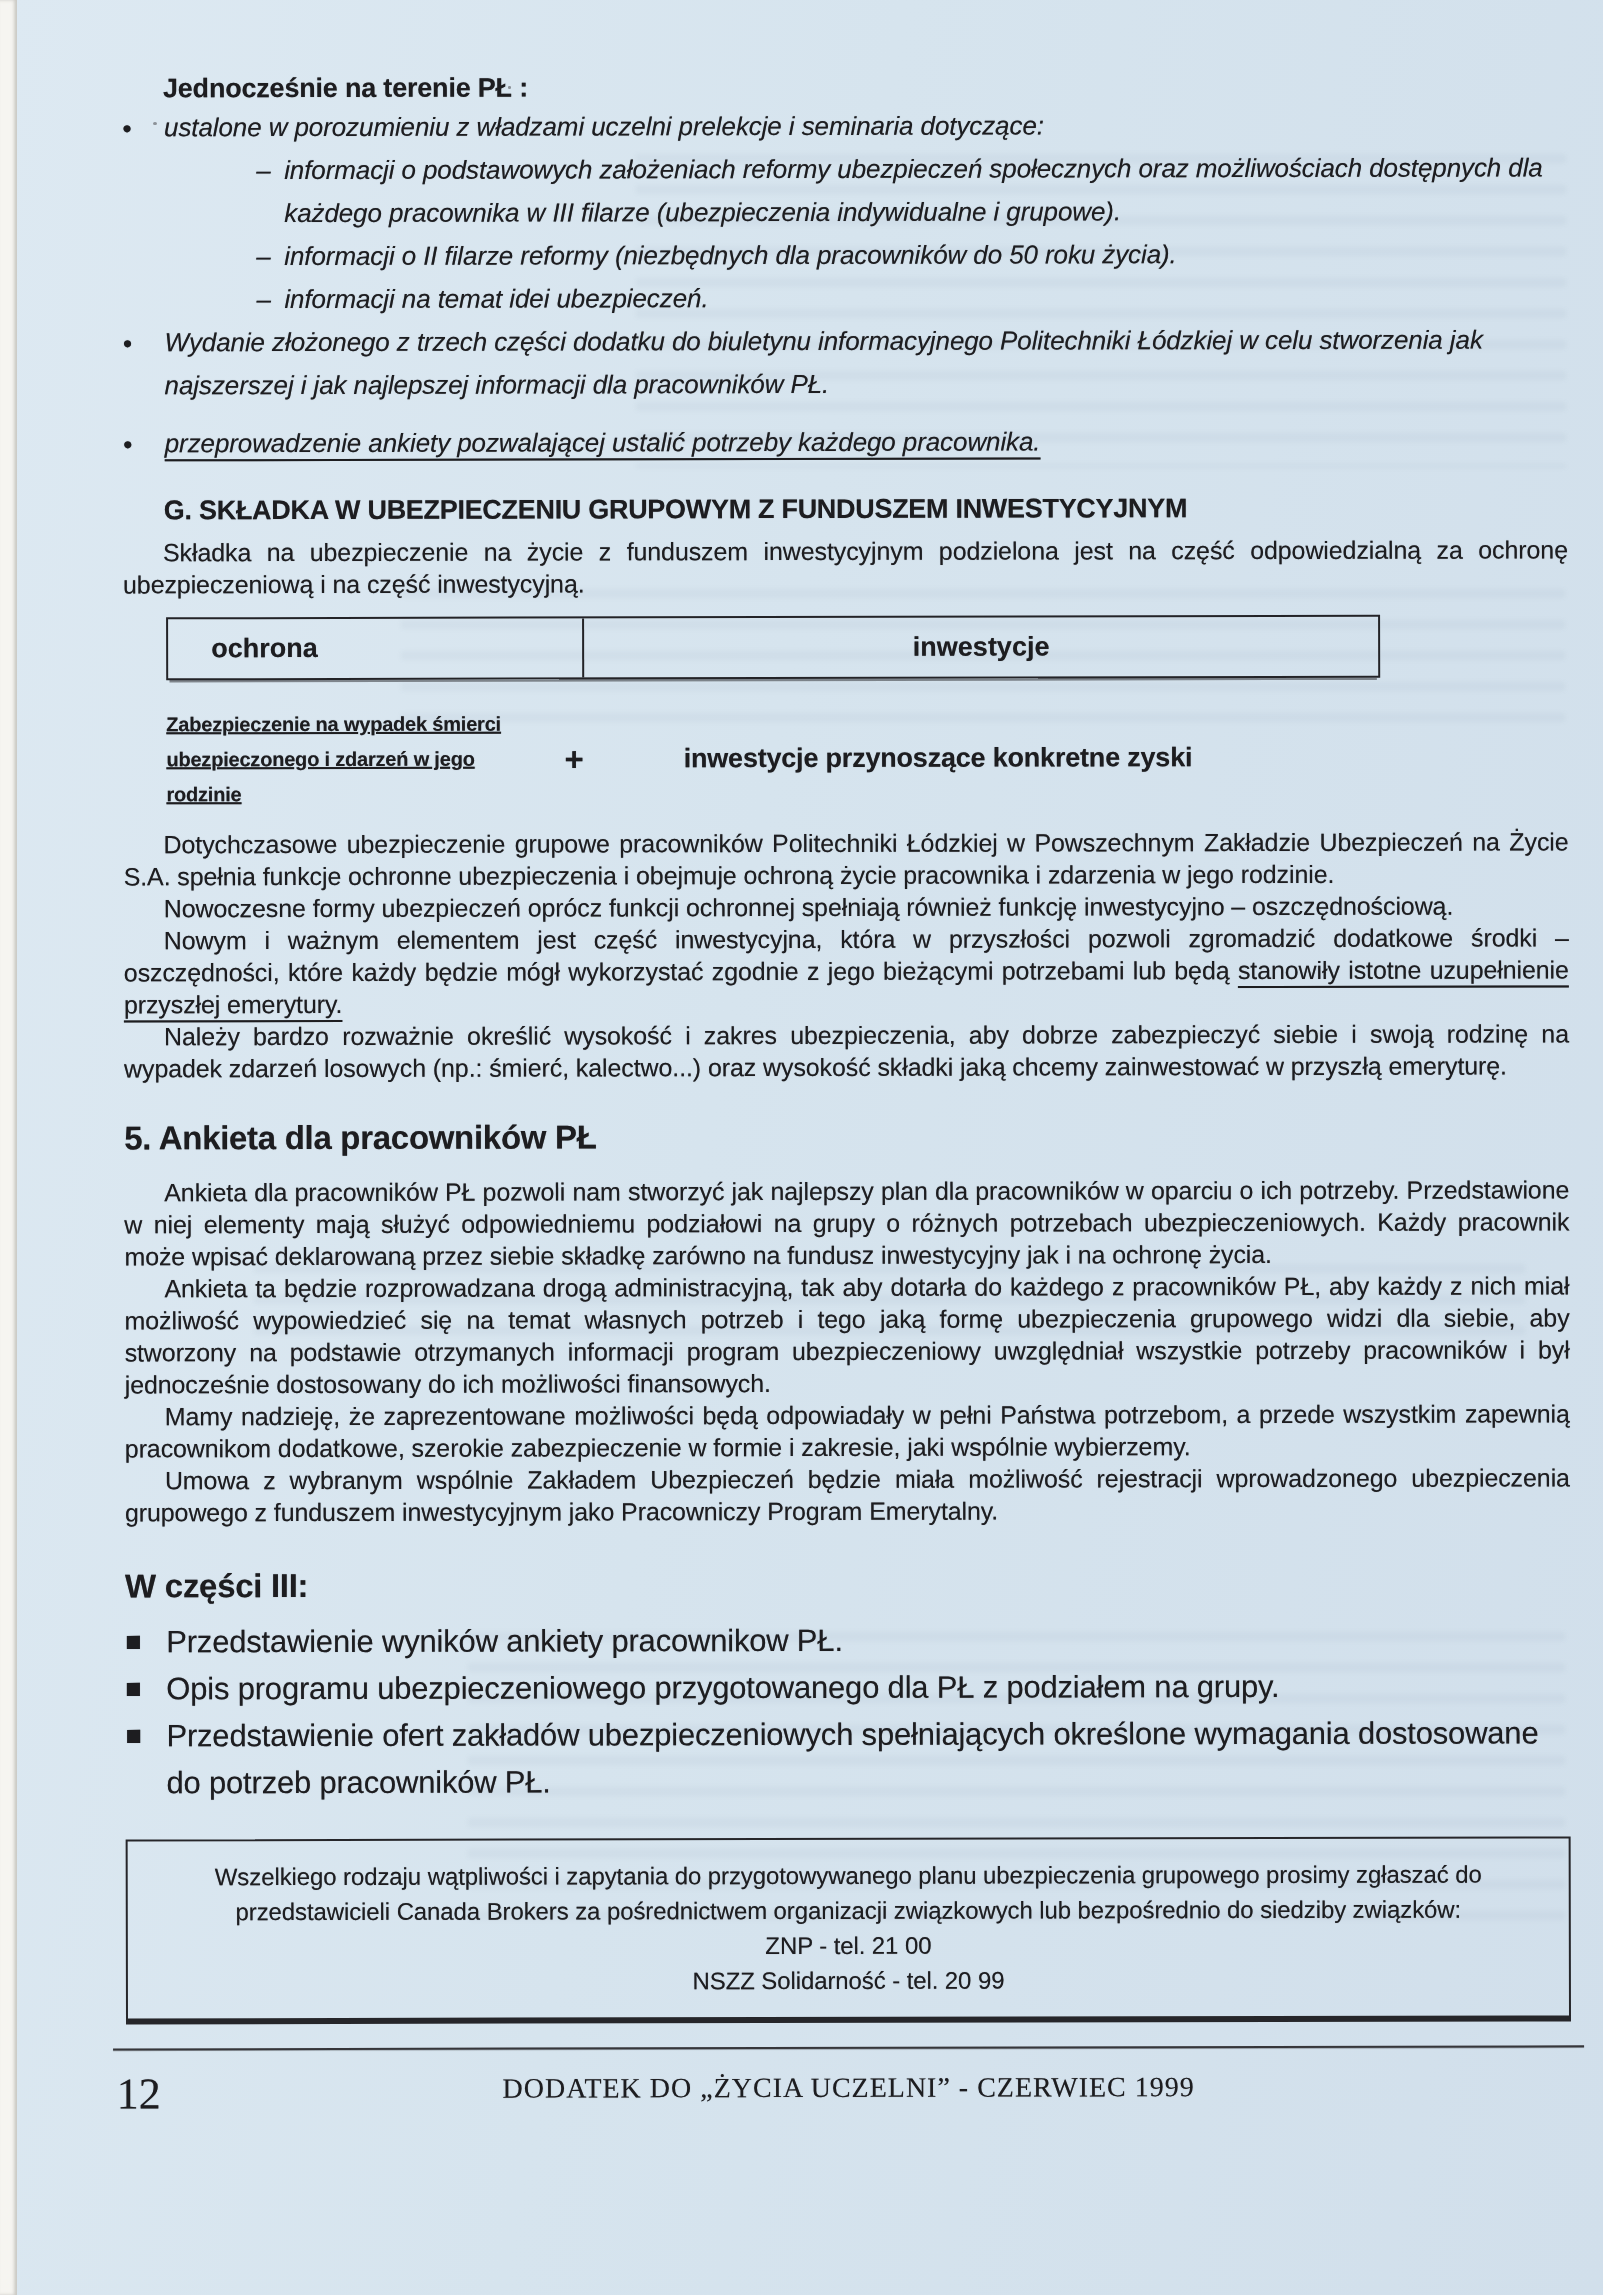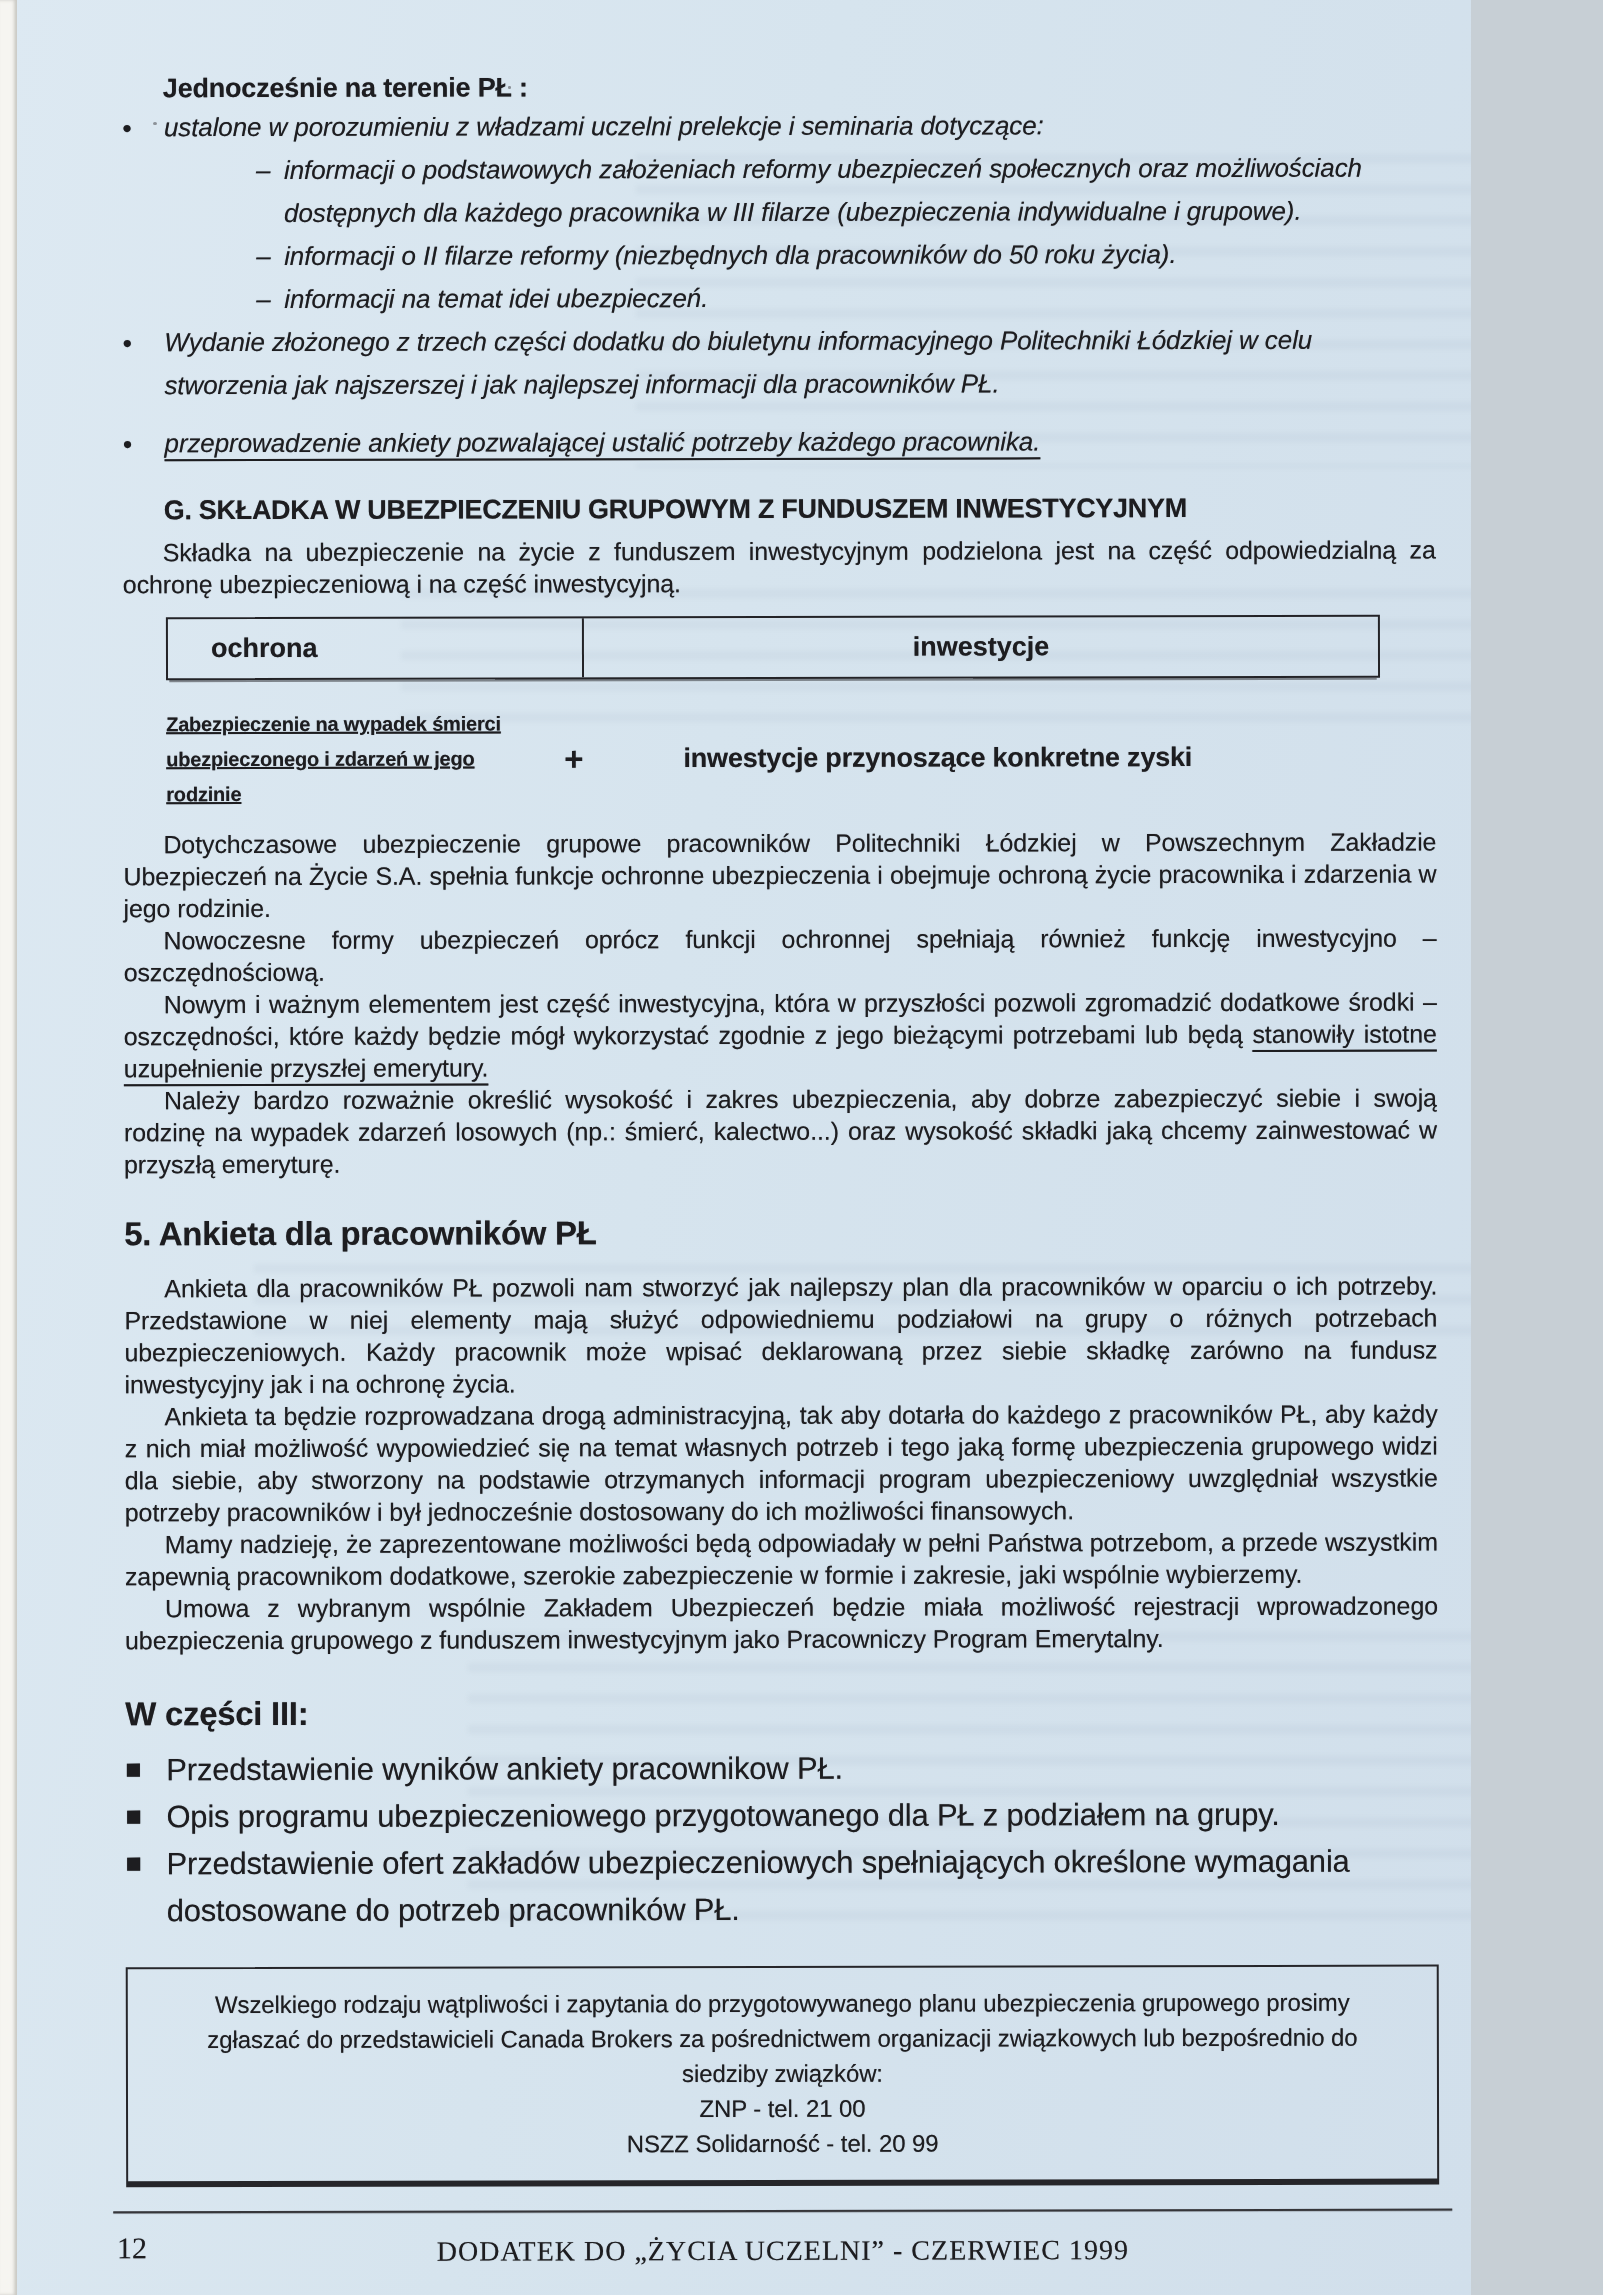--- a/index.html
+++ b/index.html
@@ -1,17 +1,17 @@
 <!DOCTYPE html>
 <html lang="pl" style="font-size:10.7px"><head>
 <meta charset="utf-8">
 <style>
   html,body { margin:0; padding:0; background:#c7cfd5; }
   .page {
-    position:relative; width:1471px; height:2295px; overflow:hidden;
+    position:relative; width:1603px; height:2295px; overflow:hidden;
     background:linear-gradient(100deg,#dde9f2 0%, #d6e4ee 45%, #d1dfeb 100%);
     font-family:"Liberation Sans", sans-serif; color:#1d1d20;
   }
   .scan-edge {
     position:absolute; left:0; top:0; width:17.4px; height:100%;
     background:#f6f5f1; box-shadow:inset -2.7px 0 3.3px rgba(125,125,118,.38);
   }
   .speck { position:absolute; background:#4a4a4e; border-radius:50%; opacity:.55; }
   .ghost {
     position:absolute; filter:blur(2px); opacity:.5; pointer-events:none;
@@ -62,21 +62,21 @@
   
   .cbox {
     margin-top:33px; border:2.7px solid #26262a; border-bottom-width:6px;
     padding:17.4px 40px 19px; text-align:center;
     font-size:24px; line-height:35px; letter-spacing:-0.1px;
   }
   .cbox p { margin:0; }
   
   .rule { height:2.7px; background:#36363a; margin:24px -13.4px 0 -13.4px; box-shadow:0 0.7px 0.7px rgba(40,40,45,.4); }
   .footer { position:relative; margin-top:17.4px; font-family:"Liberation Serif", serif; height:54px; }
-  .pageno { position:absolute; left:-9.4px; top:0; font-size:30px; }
+  .pageno { position:absolute; left:-9.4px; top:0; font-size:44px; }
   .ftext  { position:absolute; left:0; right:0; top:5.4px; text-align:center; font-size:28px; letter-spacing:1px; }
 </style>
 </head>
 <body>
 
 <div class="page">
   <div class="scan-edge"></div>
 
   <div class="ghost" style="left:636px; top:154px; width:930px; height:314px;"></div>
   <div class="ghost" style="left:401px; top:589px; width:1164px; height:154px;"></div>

